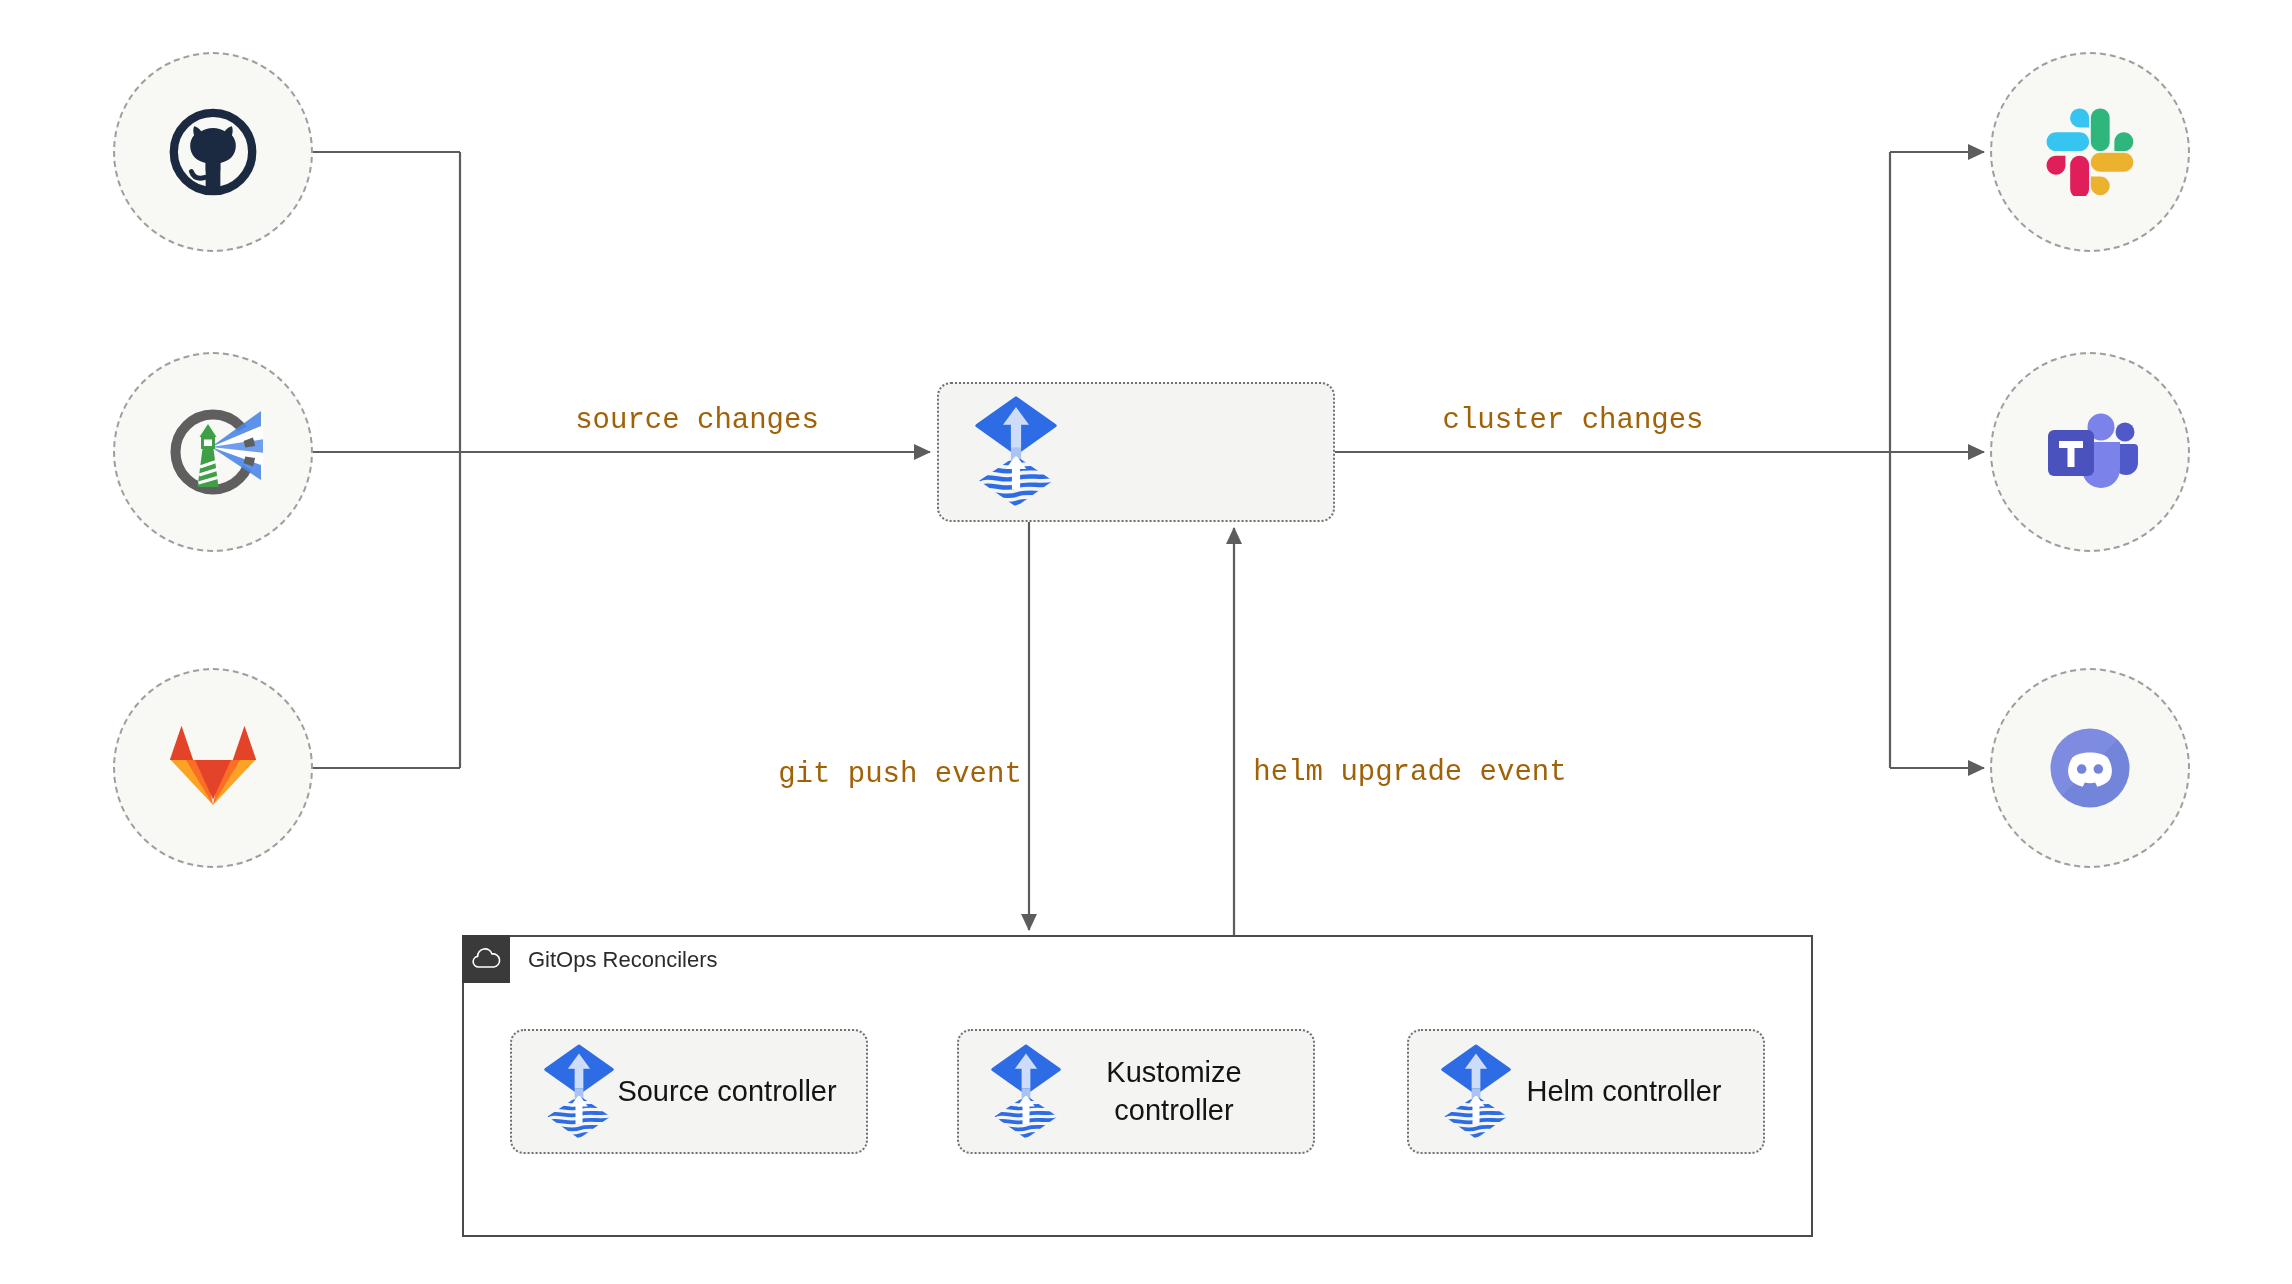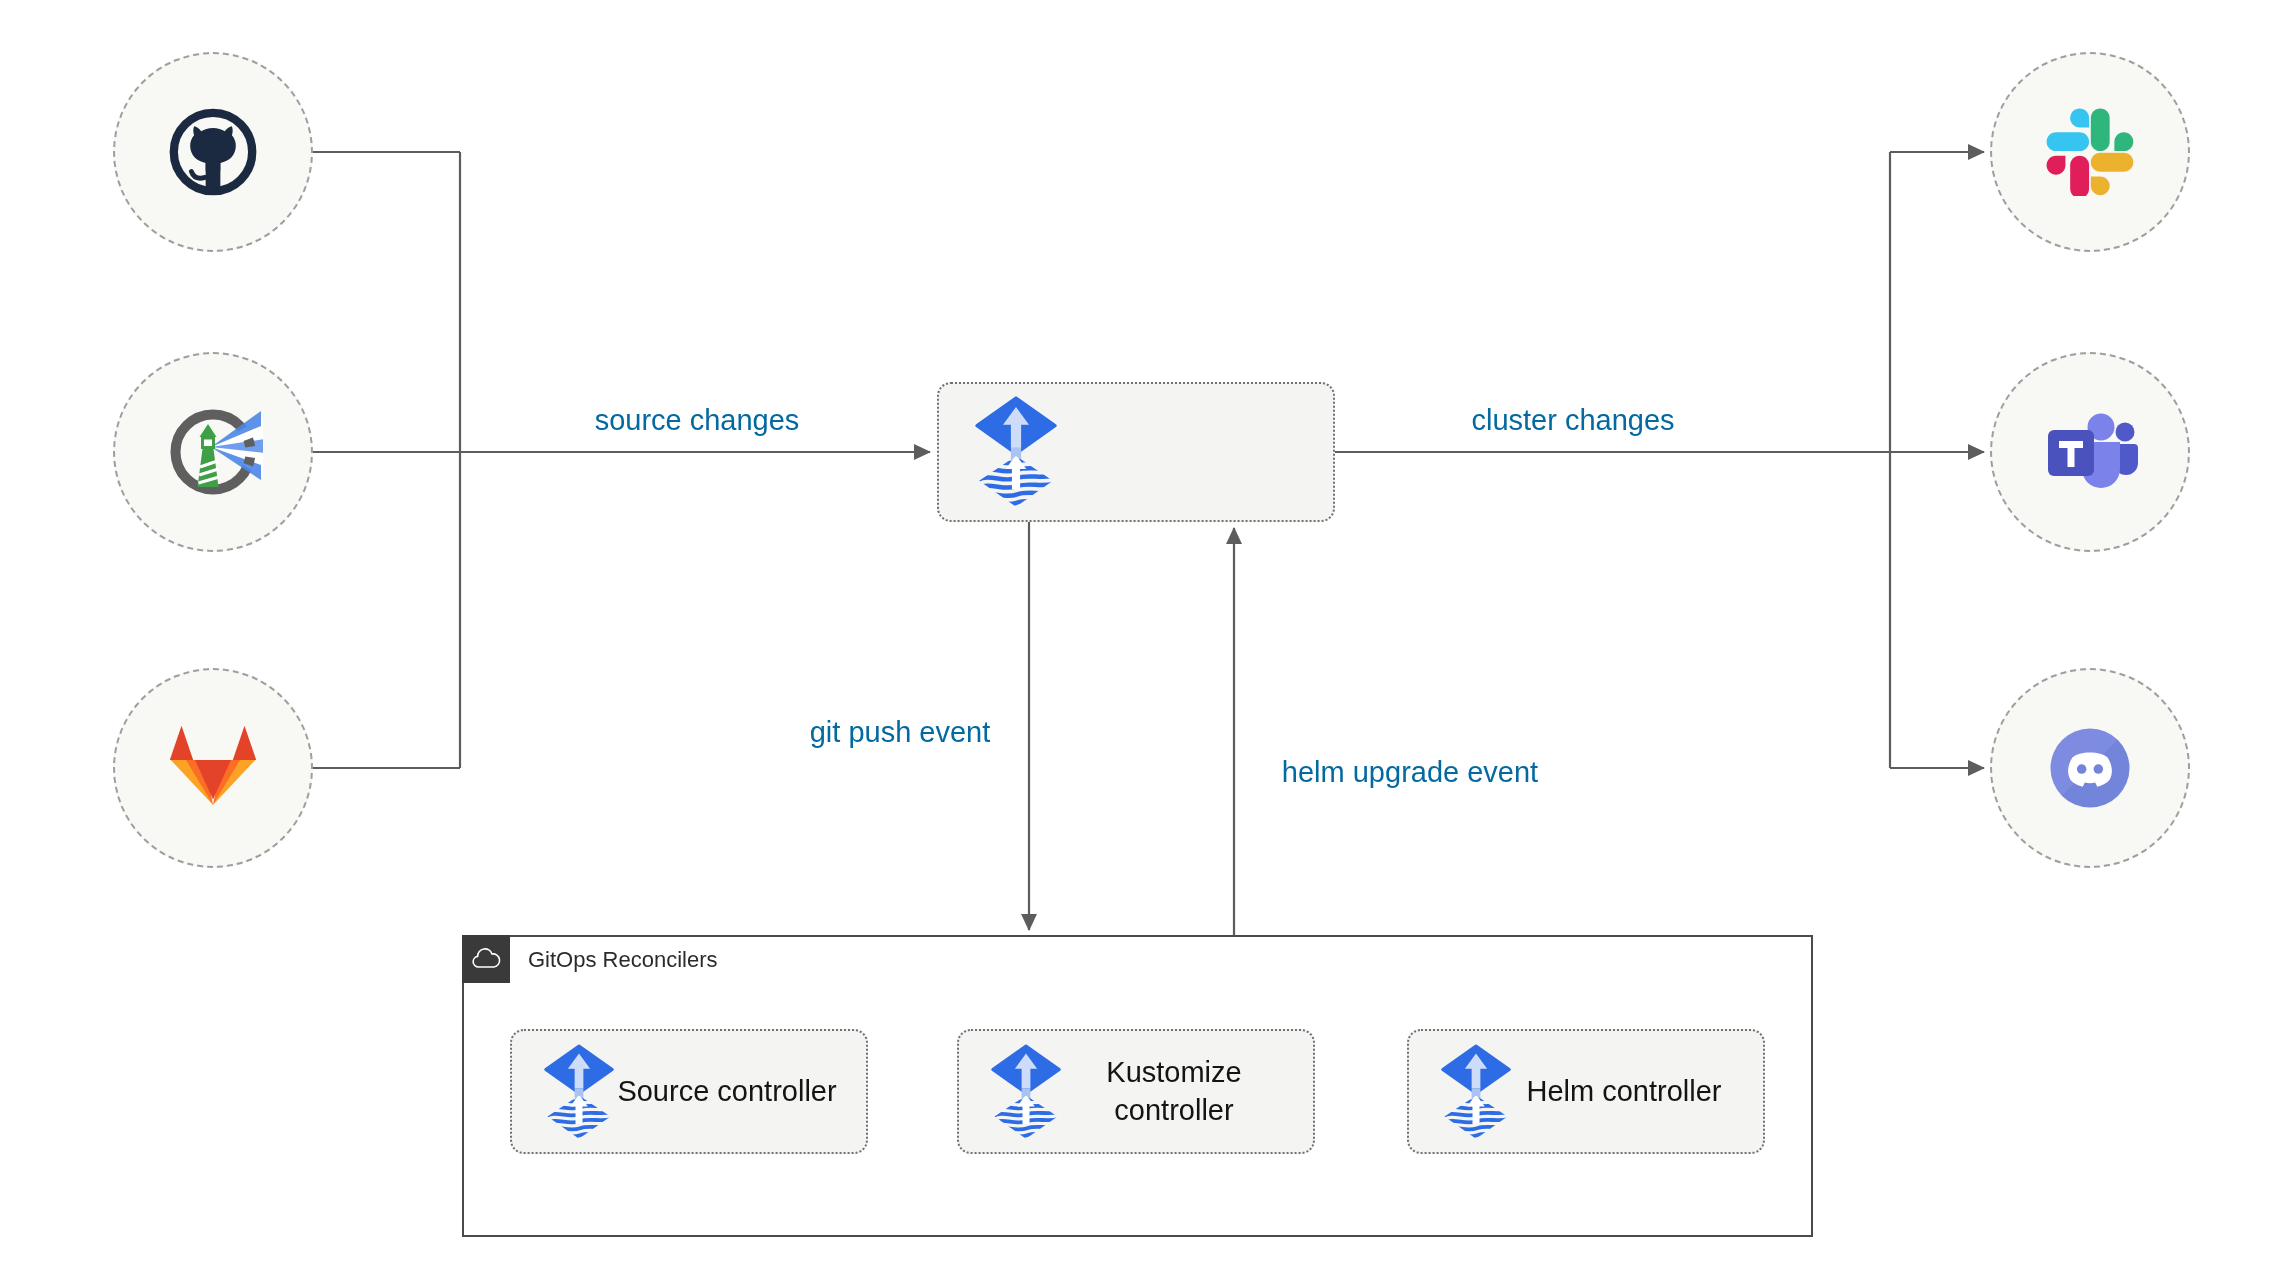--- a/index.html
+++ b/index.html
@@ -15,21 +15,21 @@
   }
   .ctrl-box{
     position:absolute;box-sizing:border-box;border:2px dotted #707070;border-radius:14px;
     background:#f4f4f2;display:flex;align-items:center;
   }
   .ctrl-box .label{
     flex:1;text-align:center;color:#141414;font-size:29px;line-height:1.28;padding-right:26px;
   }
   .edge-label{
     position:absolute;transform:translateX(-50%);white-space:nowrap;
-    font-size:29px;color:#0369a1;
+    font-size:29px;color:#a16207;font-family:Liberation Mono, monospace;
   }
   .group-box{
     position:absolute;left:462px;top:935px;width:1351px;height:302px;box-sizing:border-box;
     border:2px solid #4b4b4b;background:#ffffff;
   }
   .group-badge{
     position:absolute;left:-2px;top:-2px;width:48px;height:48px;background:#3a3a3a;
     display:flex;align-items:center;justify-content:center;
   }
   .group-title{
@@ -145,21 +145,21 @@
   </div>
 
   <div class="ctrl-box" style="left:937px;top:382px;width:398px;height:140px;padding-left:36px;">
     <svg width="82" height="112" viewBox="0 0 120 164">
       <use href="#flux-sym"></use>
     </svg>
   </div>
 
   <div class="edge-label" style="left:697px;top:404px;">source changes</div>
   <div class="edge-label" style="left:1573px;top:404px;">cluster changes</div>
-  <div class="edge-label" style="left:900px;top:716px;">git push event</div>
+  <div class="edge-label" style="left:900px;top:758px;">git push event</div>
   <div class="edge-label" style="left:1410px;top:756px;">helm upgrade event</div>
 
   <div class="ext-node" style="left:1990px;top:52px;">
     <svg width="88" height="88" viewBox="0 0 123 123">
       <path fill="#e01e5a" d="M27.2 80c0 7.3-5.9 13.2-13.2 13.2S.8 87.3.8 80c0-7.3 5.9-13.2 13.2-13.2h13.2V80z"></path>
       <path fill="#e01e5a" d="M33.8 80c0-7.3 5.9-13.2 13.2-13.2S60.2 72.7 60.2 80v33c0 7.3-5.9 13.2-13.2 13.2S33.8 120.3 33.8 113V80z"></path>
       <path fill="#36c5f0" d="M47 27.2c-7.3 0-13.2-5.9-13.2-13.2S39.7.8 47 .8s13.2 5.9 13.2 13.2v13.2H47z"></path>
       <path fill="#36c5f0" d="M47 33.8c7.3 0 13.2 5.9 13.2 13.2S54.3 60.2 47 60.2H14C6.7 60.2.8 54.3.8 47s5.9-13.2 13.2-13.2H47z"></path>
       <path fill="#2eb67d" d="M95.6 47c0-7.3 5.9-13.2 13.2-13.2S122 39.7 122 47s-5.9 13.2-13.2 13.2H95.6V47z"></path>
       <path fill="#2eb67d" d="M89 47c0 7.3-5.9 13.2-13.2 13.2S62.6 54.3 62.6 47V14C62.6 6.7 68.5.8 75.8.8S89 6.7 89 14v33z"></path>

